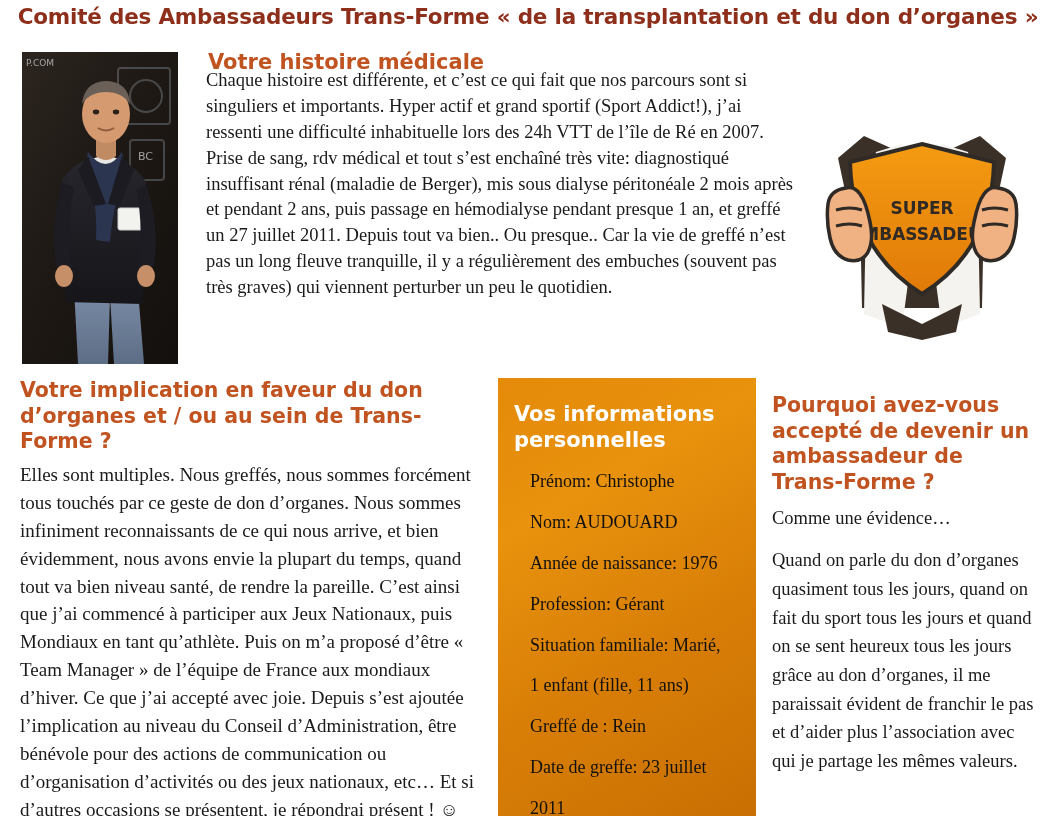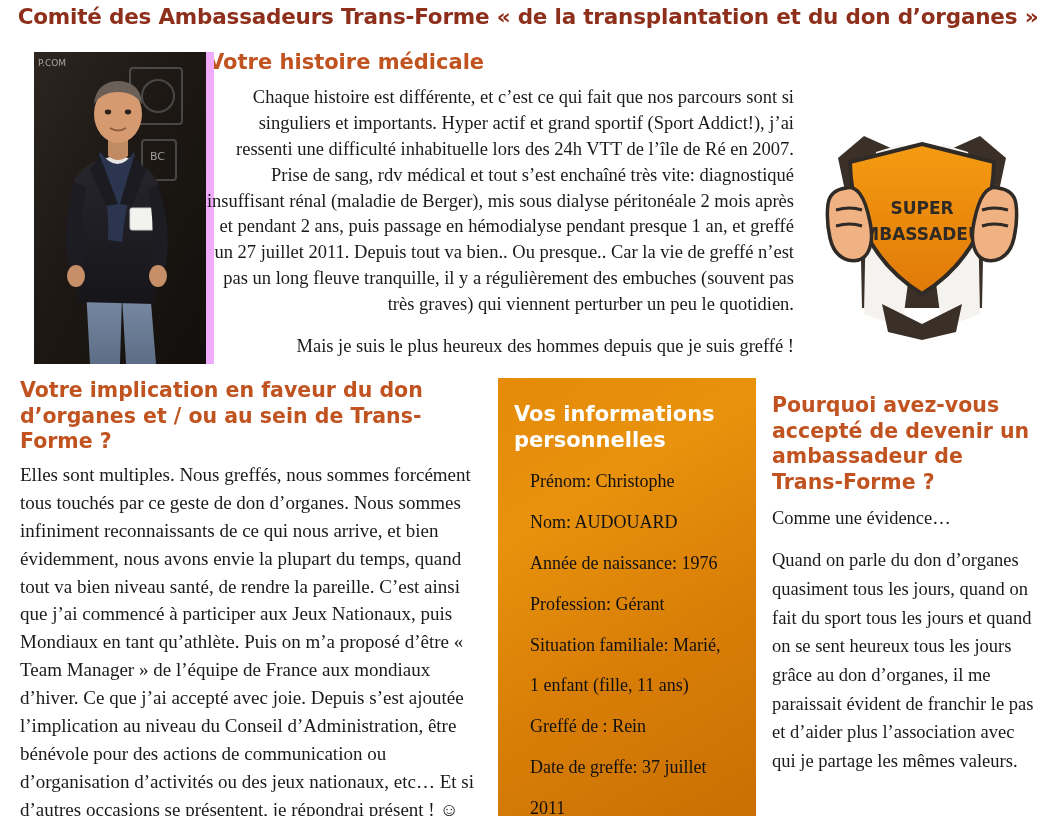--- a/index.html
+++ b/index.html
@@ -40,38 +40,36 @@
     color: #c0531f;
     font-family: "DejaVu Sans", sans-serif;
     font-weight: bold;
     font-size: 21px;
   }
 
   .photo {
     position: absolute;
     top: 52px;
     left: 22px;
-    width: 180px;
+    width: 156px;
     height: 312px;
     overflow: hidden;
     background: #f0abfc;
-    margin-left: 12px;
   }
   .photo svg { display: block; }
 
   .story {
     position: absolute;
     top: 68px;
     left: 206px;
     width: 588px;
     font-size: 18.5px;
     line-height: 1.40;
     color: #1a1a1a;
-    text-align: right;
-    margin-top: 17px;
+    text-align: left;
   }
   .story p { margin: 0; }
   .story p.second { margin-top: 16px; }
 
   .badge {
     position: absolute;
     top: 118px;
     left: 806px;
     width: 232px;
     height: 222px;
@@ -207,21 +205,20 @@
         <path d="M40 130 Q28 172 34 214 L50 216 Q44 172 52 136 Z" fill="#1c1c22"></path>
         <path d="M124 132 Q138 172 132 214 L116 216 Q122 172 114 138 Z" fill="#1c1c22"></path>
         <ellipse cx="42" cy="224" rx="9" ry="11" fill="#c68f68"></ellipse>
         <ellipse cx="124" cy="224" rx="9" ry="11" fill="#c68f68"></ellipse>
       </g>
     </svg>
   </div>
 
   <div class="story">
     <p>Chaque histoire est différente, et c’est ce qui fait que nos parcours sont si singuliers et importants. Hyper actif et grand sportif (Sport Addict!), j’ai ressenti une difficulté inhabituelle lors des 24h VTT de l’île de Ré en 2007. Prise de sang, rdv médical et tout s’est enchaîné très vite: diagnostiqué insuffisant rénal (maladie de Berger), mis sous dialyse péritonéale 2 mois après et pendant 2 ans, puis passage en hémodialyse pendant presque 1 an, et greffé un 27 juillet 2011. Depuis tout va bien.. Ou presque.. Car la vie de greffé n’est pas un long fleuve tranquille, il y a régulièrement des embuches (souvent pas très graves) qui viennent perturber un peu le quotidien.</p>
-    <p class="second">Mais je suis le plus heureux des hommes depuis que je suis greffé !</p>
   </div>
 
   <div class="badge">
     <svg width="232" height="222" viewBox="0 0 232 222" xmlns="http://www.w3.org/2000/svg">
       <defs>
         <linearGradient id="shieldg" x1="0" y1="0" x2="0" y2="1">
           <stop offset="0%" stop-color="#f59b12"></stop>
           <stop offset="100%" stop-color="#e07a08"></stop>
         </linearGradient>
       </defs>
@@ -258,21 +255,21 @@
   <div class="col-mid">
     <div class="h">Vos informations personnelles</div>
     <div class="info">
       <div>Prénom: Christophe</div>
       <div>Nom: AUDOUARD</div>
       <div>Année de naissance: 1976</div>
       <div>Profession: Gérant</div>
       <div>Situation familiale: Marié,</div>
       <div>1 enfant (fille, 11 ans)</div>
       <div>Greffé de : Rein</div>
-      <div>Date de greffe: 37 juillet</div>
+      <div>Date de greffe: 23 juillet</div>
       <div>2011</div>
       <div>tue pas te rend plus fort !</div>
       <div>Une devise: ce qui ne te</div>
       <div>Carpe Diem ☺</div>
       <div>Une philosophie de vie :</div>
     </div>
   </div>
 
   <div class="col-right">
     <div class="h">Pourquoi avez-vous accepté de devenir un ambassadeur de Trans-Forme  ?</div>

